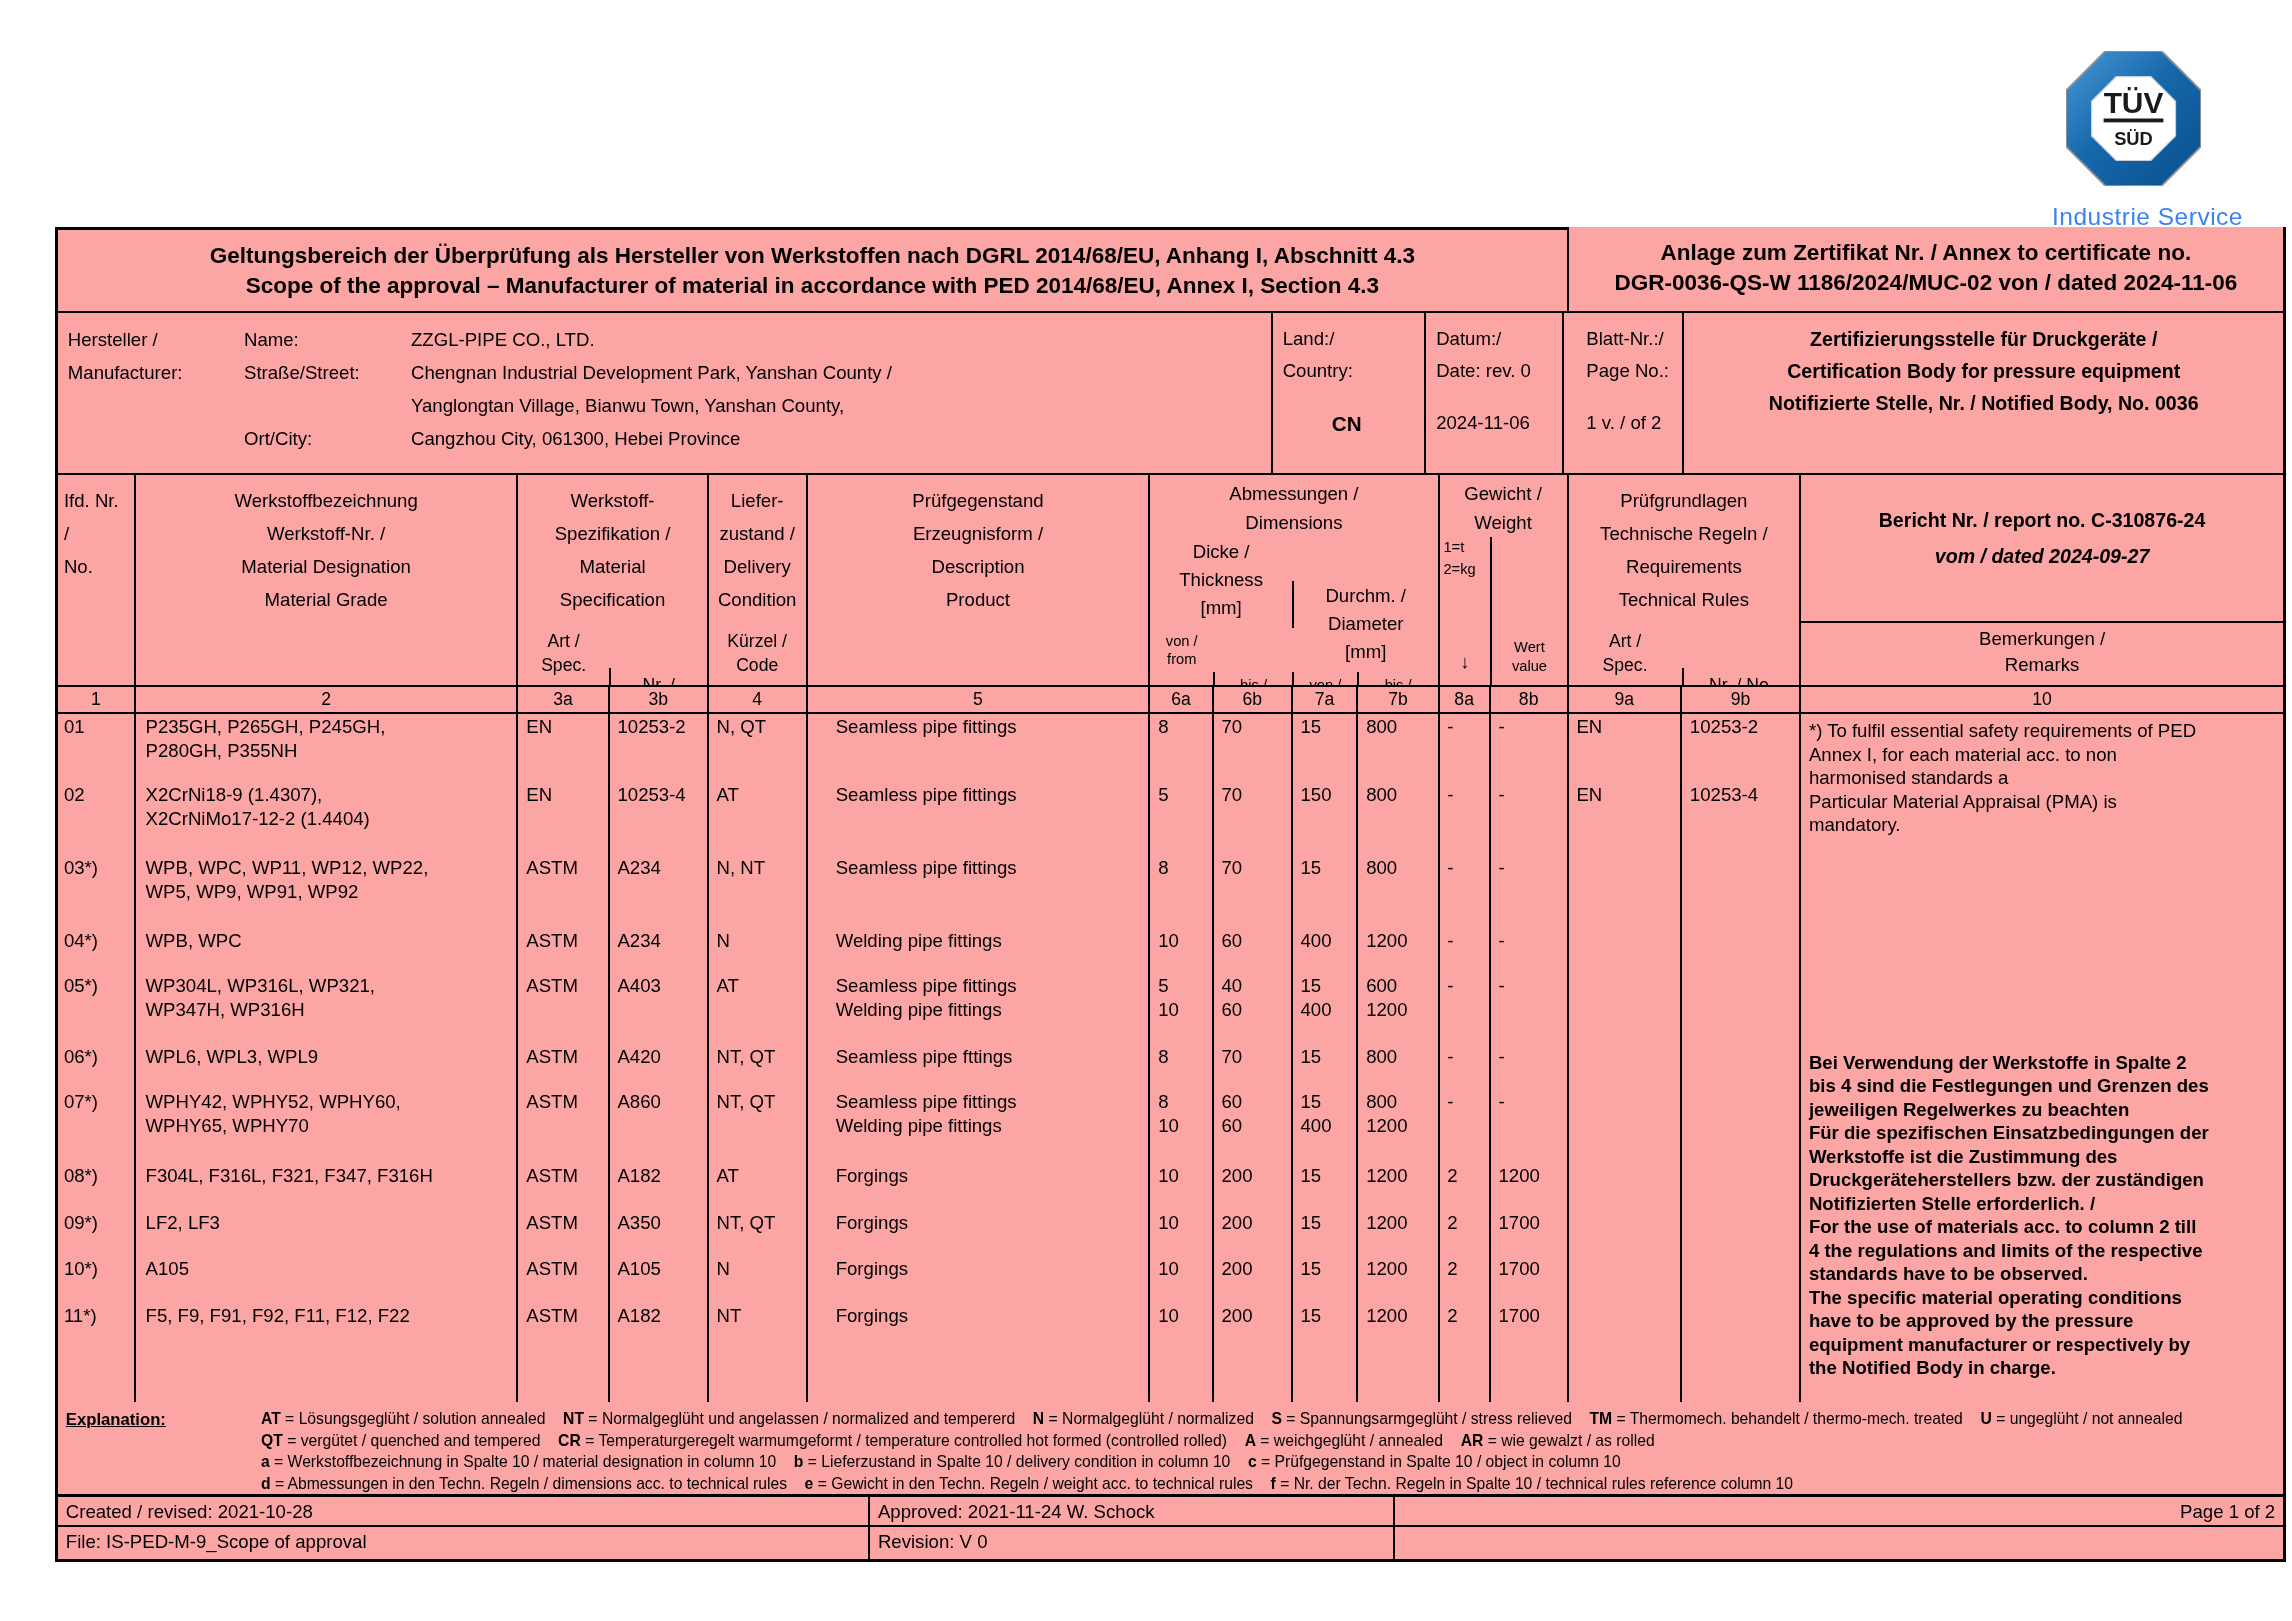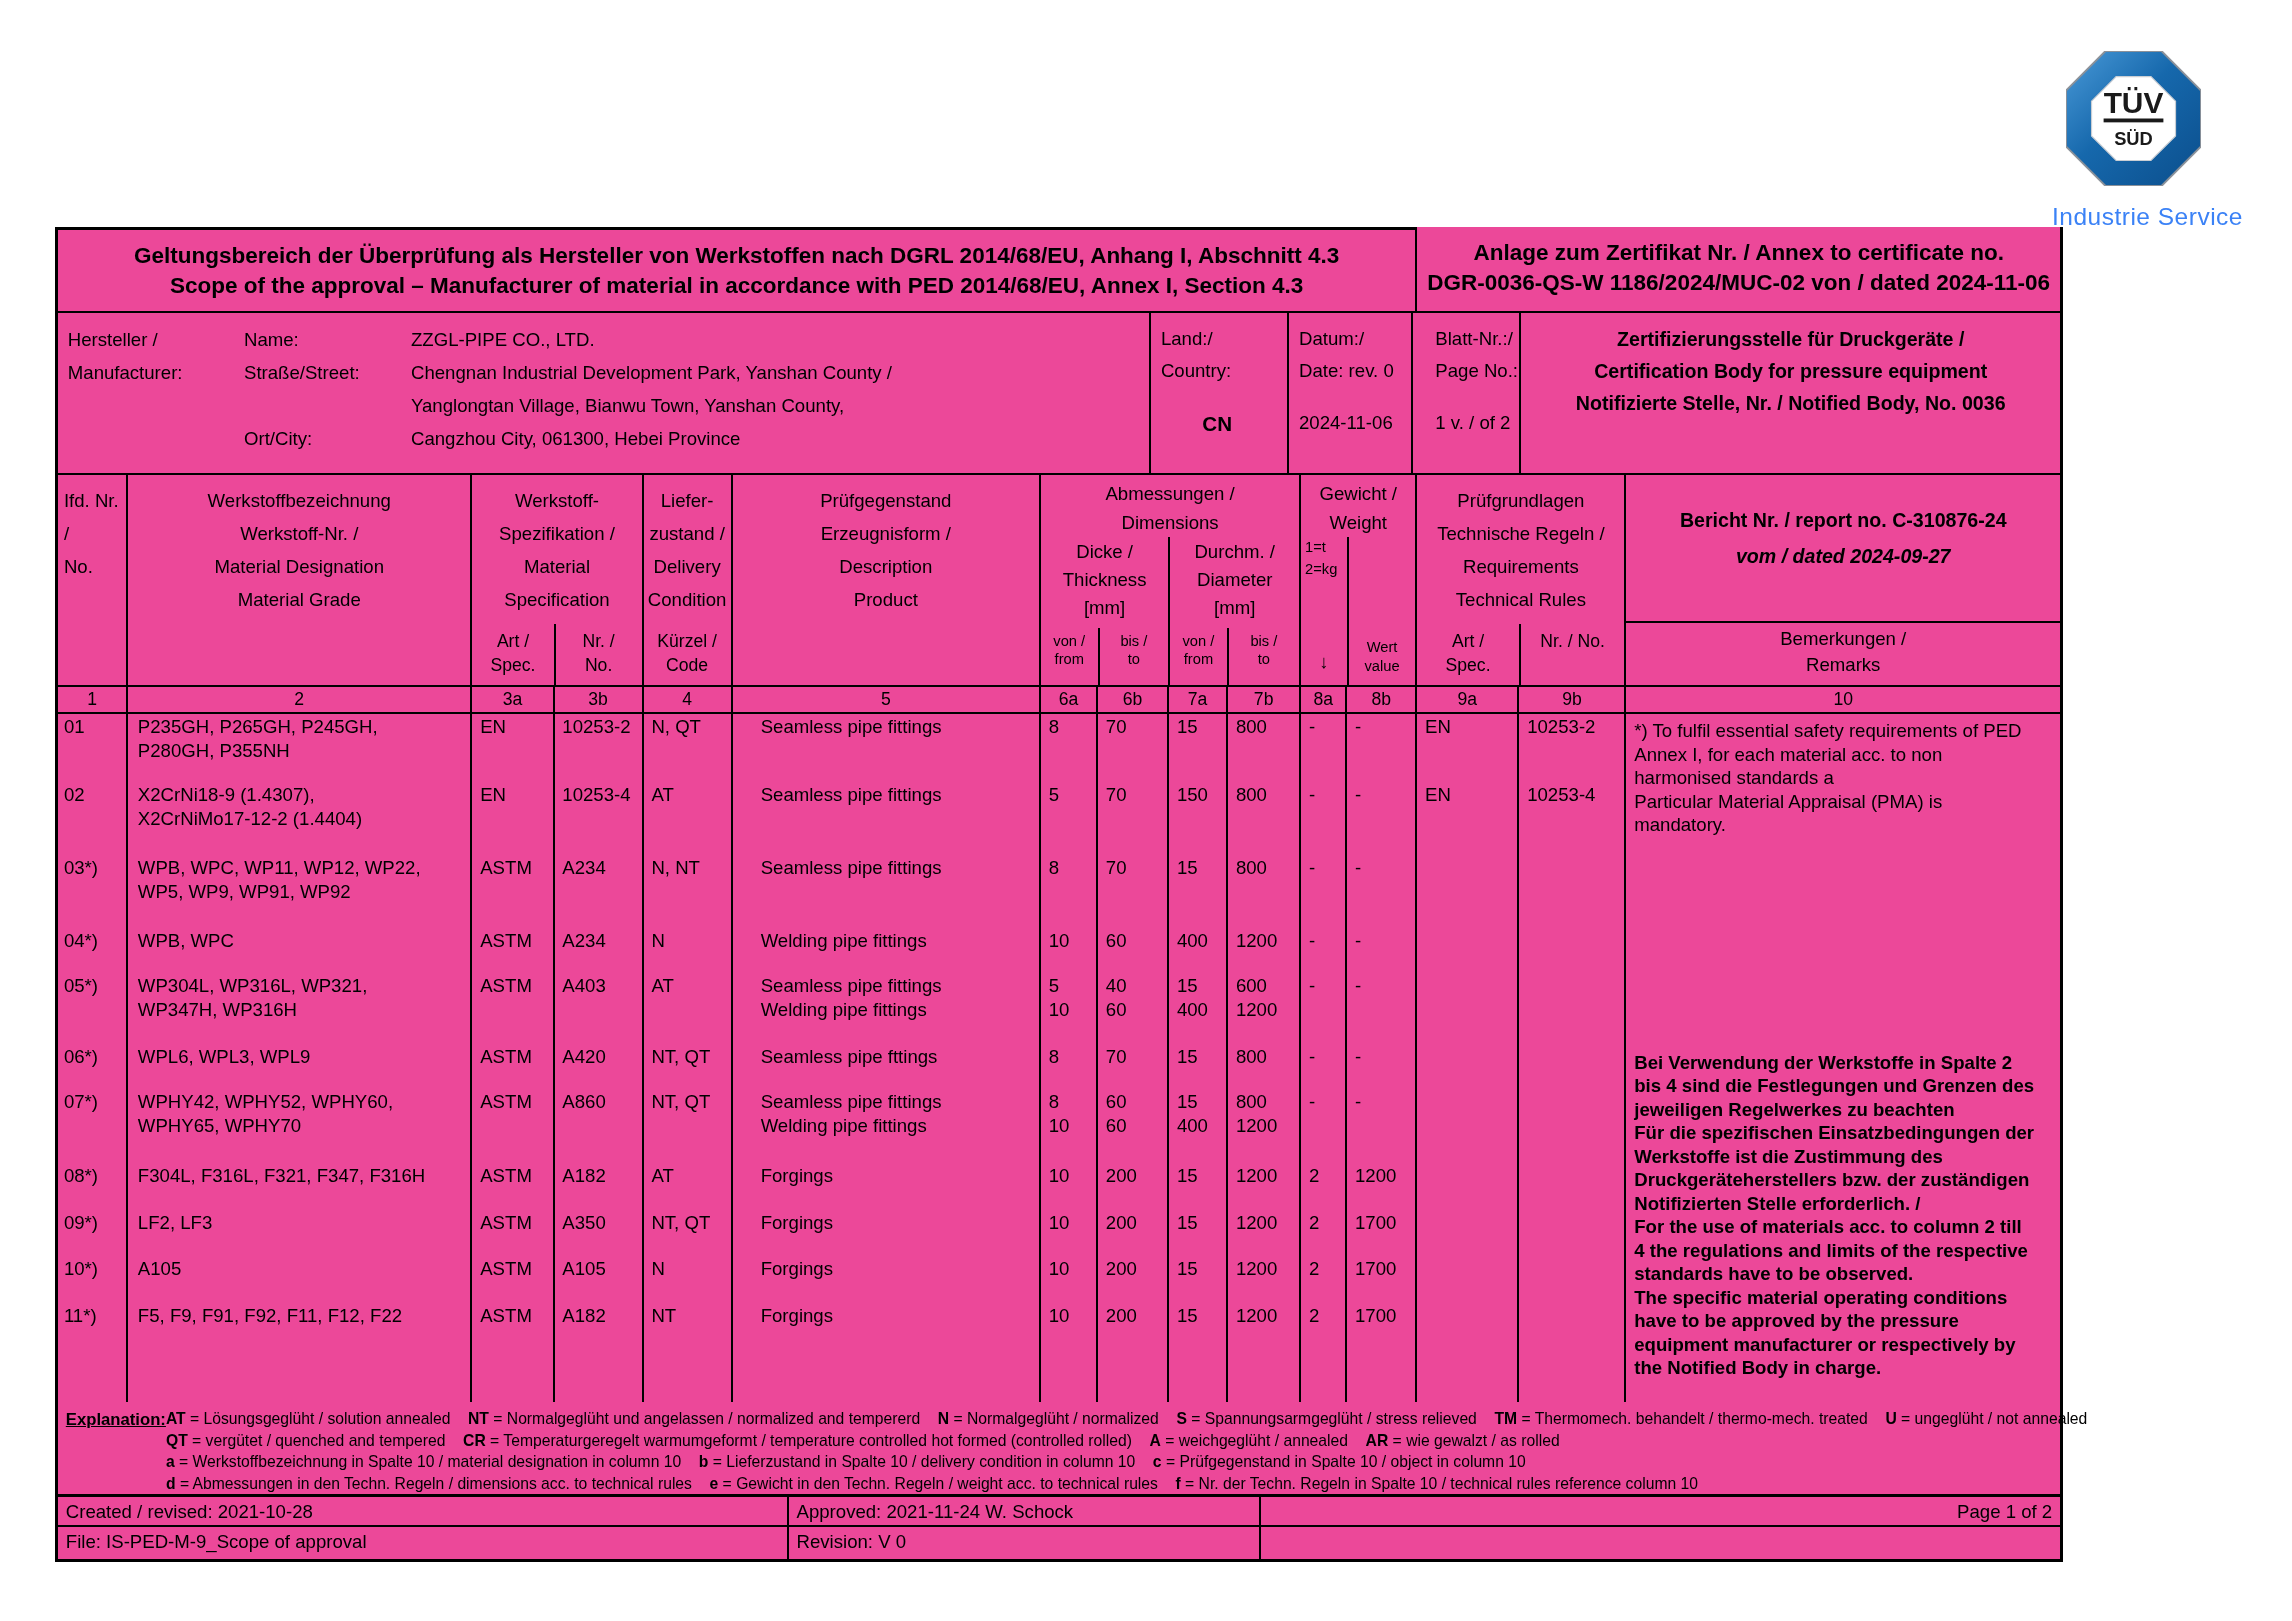--- a/index.html
+++ b/index.html
@@ -7,21 +7,21 @@
   body { width:2293px; height:1621px; position:relative; font-family:"Liberation Sans", sans-serif; color:#000; }
 
   .page { position:absolute; inset:0; background:#fff; }
 
   
   .logo { position:absolute; top:51px; left:2052px; width:206px; }
   .logo svg { display:block; margin-left:13.7px; }
   .logo-caption { margin-top:17px; font-size:24.5px; color:#3b82f6; letter-spacing:0.5px; }
 
   
-  .doc { position:absolute; left:55px; top:227px; width:2008px; border-left:3.9px solid #000; border-right:3.9px solid #000; border-bottom:3.9px solid #000; background:#ec4899; }
+  .doc { position:absolute; left:55px; top:227px; width:2231px; border-left:3.9px solid #000; border-right:3.9px solid #000; border-bottom:3.9px solid #000; background:#fca5a5; }
 
   
   .title-band { display:flex; height:86px; border-bottom:2.9px solid #000; }
   .title-left { width:67.9%; border-right:2.9px solid #000; border-top:3.9px solid #000; text-align:center; font-weight:bold; font-size:22.5px; line-height:30px; padding-top:10.8px; }
   .title-right { flex:1; text-align:center; font-weight:bold; font-size:22.5px; line-height:30px; padding-top:10.8px; }
 
   
   .info-band { display:flex; height:162px; border-bottom:2px solid #000; font-size:18.6px; }
   .info-band > div { border-right:2px solid #000; padding-top:9.8px; }
   .i-a { width:54.6%; display:flex; }
@@ -42,21 +42,21 @@
   table { border-collapse:collapse; table-layout:fixed; width:100%; }
   td { border-right:2px solid #000; vertical-align:top; padding:0; overflow:hidden; }
   td.last { border-right:none; }
 
   tr.h-main { height:209px; }
   .hstack { padding-top:7.8px; line-height:33px; text-align:center; font-size:18.6px; }
   .hstack.left { text-align:left; padding-left:5.9px; }
   .grp-top { height:148px; padding-top:7.8px; line-height:33px; text-align:center; font-size:18.6px; }
   .grp-bot { height:61px; display:flex; text-align:center; font-size:17.6px; }
   .grp-bot > div { padding-top:4.9px; line-height:24.5px; }
-  .bl { border-left:2px solid #000; }
+  .bl { border-left:2px solid #000;margin-top:44px; }
 
   .dims-top { height:61px; padding-top:2.9px; line-height:29px; text-align:center; font-size:18.6px; }
   .dims-mid { height:91px; display:flex; }
   .dims-mid > div { text-align:center; line-height:28px; padding-top:1px; font-size:18.6px; }
   .dm-l { width:49.3%; }
   .dm-r { width:50.7%; }
   .dims-bot { height:57px; display:flex; }
   .dims-bot > div { text-align:center; font-size:14.7px; line-height:18.6px; padding-top:3.9px; }
   .q1 { width:21.9%; } .q2 { width:27.4%; } .q3 { width:22.6%; } .q4 { width:28.1%; }
 

